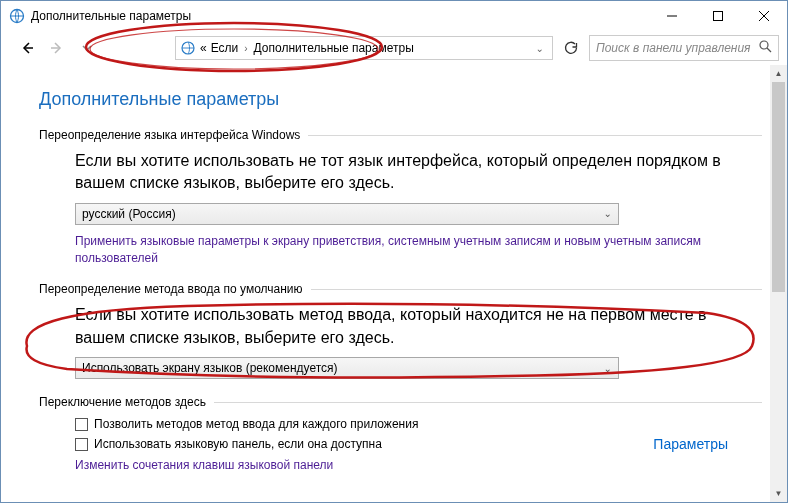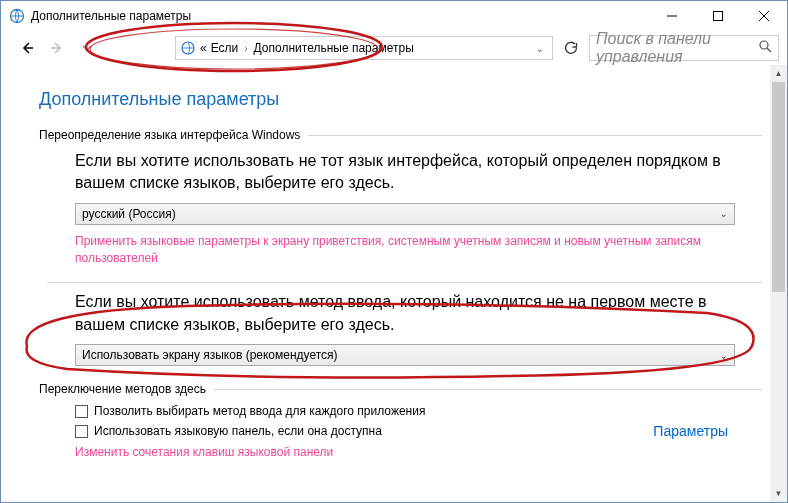--- a/index.html
+++ b/index.html
@@ -96,21 +96,21 @@
     color: #333;
   }
   .search-box {
     width: 190px;
     height: 24px;
     border: 1px solid #ccc;
     display: flex;
     align-items: center;
     padding: 12px 6px;
     color: #888;
-    font-size: 16px;
+    font-size: 12px;
     font-style: italic;
   }
   .search-box .mag {
     margin-left: auto;
     font-style: normal;
     color: #555;
   }
 
   
   .content-wrap {
@@ -169,38 +169,38 @@
     margin-bottom: 16px;
   }
   .desc {
     font-size: 16px;
     color: #000;
     line-height: 1.4;
     margin-bottom: 8px;
     max-width: 660px;
   }
   .dropdown {
-    width: 660px;
+    width: 544px;
     height: 22px;
     border: 1px solid #a8a8a8;
     background: linear-gradient(#f6f6f6, #eaeaea);
     display: flex;
     align-items: center;
     padding: 0 6px;
     font-size: 12px;
     position: relative;
     margin-bottom: 8px;
   }
   .dropdown .dd-arrow {
     margin-left: auto;
     font-size: 10px;
     color: #555;
   }
   .link {
-    color: #ec4899;
+    color: #4c1d95;
     font-size: 12px;
     line-height: 1.4;
     max-width: 660px;
   }
   .checkbox-row {
     display: flex;
     align-items: center;
     gap: 6px;
     font-size: 12px;
     margin-bottom: 6px;
@@ -317,38 +317,39 @@
     <div class="section-body">
       <div class="desc">Если вы хотите использовать не тот язык интерфейса, который определен порядком в вашем списке языков, выберите его здесь.</div>
       <div class="dropdown">
         <span>русский (Россия)</span>
         <span class="dd-arrow">⌄</span>
       </div>
       <div class="link">Применить языковые параметры к экрану приветствия, системным учетным записям и новым учетным записям пользователей</div>
     </div>
 
     <div class="section-header">
+      <span>Переопределение метода ввода по умолчанию</span>
       <span class="line"></span>
     </div>
     <div class="section-body">
       <div class="desc">Если вы хотите использовать метод ввода, который находится не на первом месте в вашем списке языков, выберите его здесь.</div>
       <div class="dropdown">
         <span>Использовать экрану языков (рекомендуется)</span>
         <span class="dd-arrow">⌄</span>
       </div>
     </div>
 
     <div class="section-header">
       <span>Переключение методов здесь</span>
       <span class="line"></span>
     </div>
     <div class="section-body" style="position:relative;">
       <div class="checkbox-row">
         <span class="cb"></span>
-        <span>Позволить выбирать метод ввода для каждого приложения</span>
+        <span>Позволить методов метод ввода для каждого приложения</span>
       </div>
       <div class="checkbox-row">
         <span class="cb"></span>
         <span>Использовать языковую панель, если она доступна</span>
         <span class="param-link">Параметры</span>
       </div>
       <div class="link" style="margin-top:6px;">Изменить сочетания клавиш языковой панели</div>
     </div>
 
 

